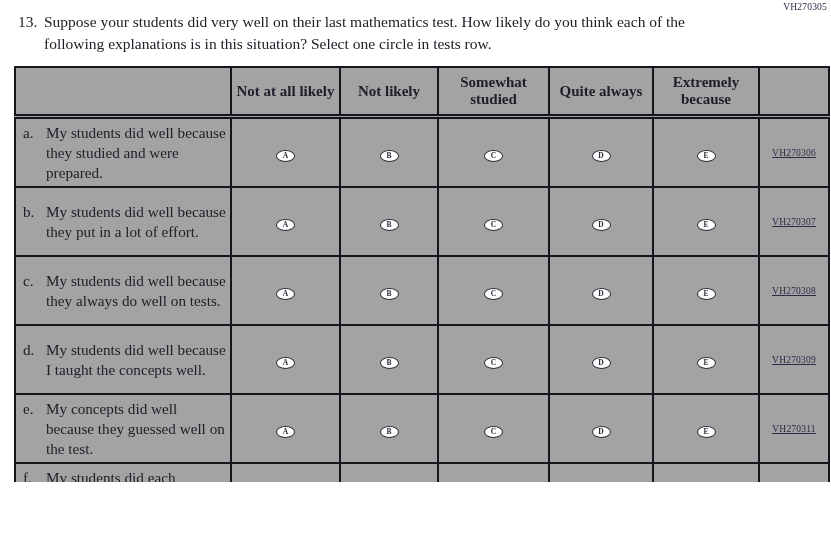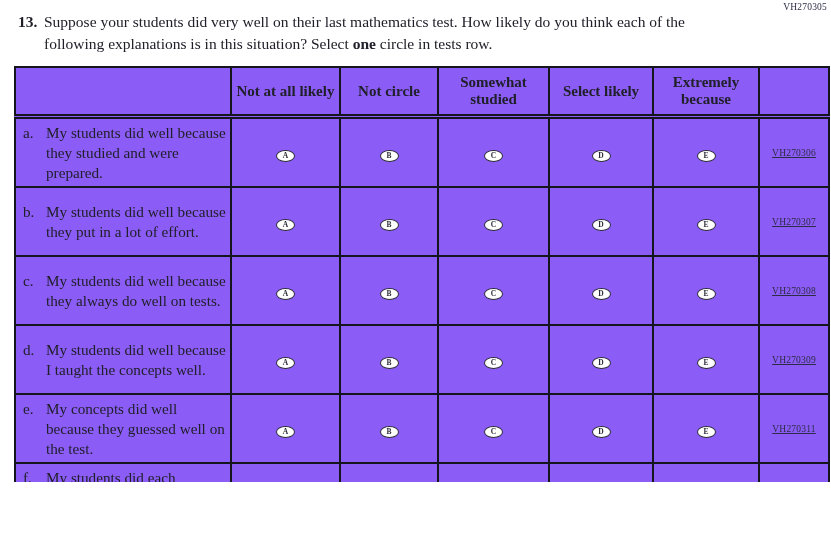--- a/index.html
+++ b/index.html
@@ -22,37 +22,37 @@
     font-size: 9.5px;
     color: #2c2c46;
     letter-spacing: 0.2px;
   }
   .question {
     display: flex;
     margin: 11px 90px 0 18px;
   }
   .q-number {
     flex: 0 0 26px;
-    font-weight: bold;
+    font-weight: normal;
     font-size: 15.5px;
     line-height: 1.4;
   }
   .q-text {
     font-size: 15.5px;
     line-height: 1.4;
     max-width: 668px;
   }
-  .q-bold { font-weight: bold; }
+  .q-bold { font-weight: normal; }
 
   table.survey {
     border-collapse: collapse;
     table-layout: fixed;
     width: 814px;
     margin: 12px 0 0 14px;
-    background: #8b5cf6;
+    background: #a3a3a3;
   }
   table.survey th, table.survey td {
     border: 2px solid #15151d;
     overflow: hidden;
   }
   table.survey thead th {
     border-bottom: 5px double #15151d;
     font-size: 15px;
     font-weight: bold;
     line-height: 1.15;
@@ -113,23 +113,23 @@
       <col style="width:98px">
       <col style="width:111px">
       <col style="width:104px">
       <col style="width:106px">
       <col style="width:70px">
     </colgroup>
     <thead>
       <tr>
         <th></th>
         <th>Not at all likely</th>
-        <th>Not circle</th>
+        <th>Not likely</th>
         <th>Somewhat studied</th>
-        <th>Select likely</th>
+        <th>Quite always</th>
         <th>Extremely because</th>
         <th></th>
       </tr>
     </thead>
     <tbody>
       <tr>
         <td class="label-cell">
           <div class="label-inner">
             <span class="row-letter">a.</span>
             <span class="row-text">My students did well because they studied and were prepared.</span>

